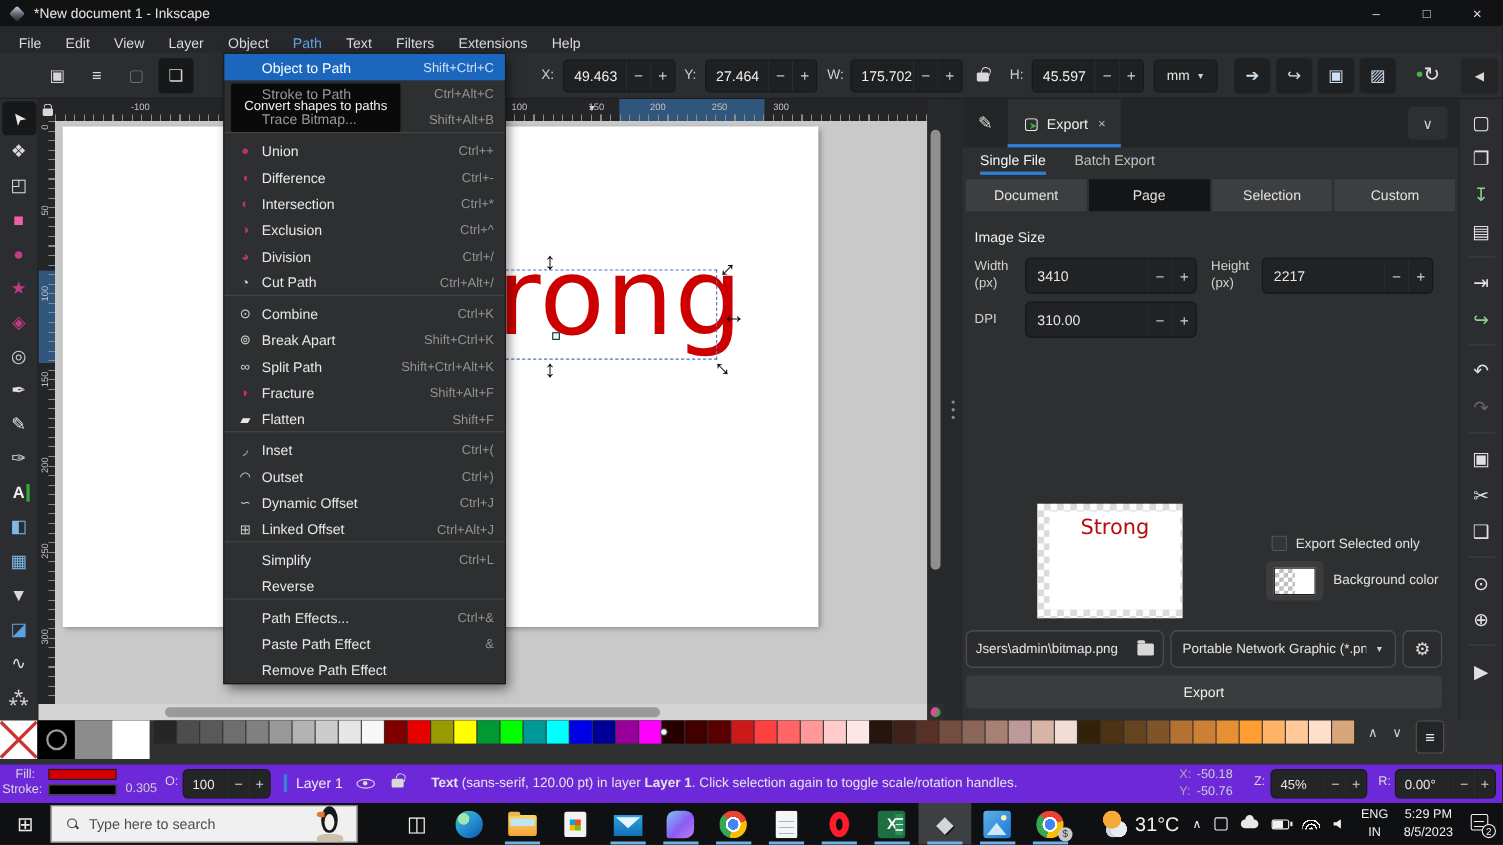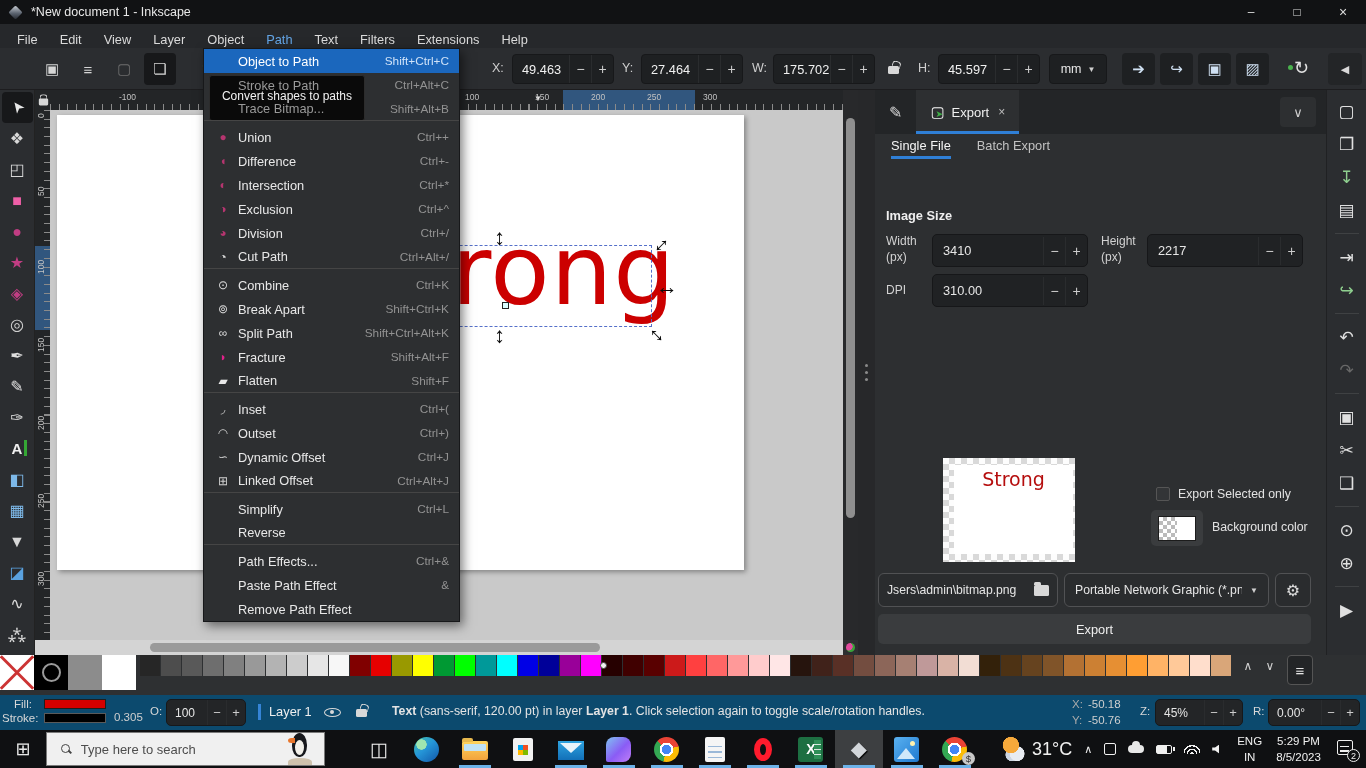--- a/index.html
+++ b/index.html
@@ -102,21 +102,21 @@
   .docic i{position:absolute;left:5px;top:6px;font-size:9px;color:#3fae46;font-style:normal}
   .dtab .x{font-size:12px;color:#bcbcbc;margin-left:2px}
   #dock-chevron{position:absolute;right:10px;top:7px;width:36px;height:30px;border-radius:4px;background:#2d2f31;display:flex;align-items:center;justify-content:center;color:#cfcfcf}
   #subtabs{position:absolute;left:16px;top:48px;display:flex;gap:26px}
   .stab{font-size:12.8px;color:#c2c2c2;padding-bottom:6px;position:relative}
   .stab.active{color:#f5f5f5}
   .stab.active::after{content:"";position:absolute;left:0;right:0;bottom:0;height:3px;background:#2f7fd6}
   #area-btns{position:absolute;left:3px;top:73px;width:445px;display:flex;gap:2px}
   .abtn{flex:1;height:29px;background:#3c3e40;display:flex;align-items:center;justify-content:center;font-size:12.8px;color:#e2e2e2}
   .abtn.pressed{background:#141517}
-  #imgsize-label{position:absolute;left:11px;top:118px;font-size:12.8px;font-weight:bold;color:#efefef}
+  #imgsize-label{position:absolute;left:11px;top:118px;font-size:12.8px;font-weight:normal;color:#efefef}
   .plab{position:absolute;font-size:12px;color:#d2d2d2;line-height:1.35}
   .pspin{position:absolute;height:33px;background:#202224;border:1px solid #161719;border-radius:5px;display:flex;align-items:center}
   .pspin .sv{flex:1;padding-left:10px;font-size:12.8px}
   #preview{position:absolute;left:68px;top:368px;width:132px;height:104px;background-color:#fdfdfd;background-image:linear-gradient(45deg,#d9d9d9 25%,transparent 25%,transparent 75%,#d9d9d9 75%),linear-gradient(45deg,#d9d9d9 25%,transparent 25%,transparent 75%,#d9d9d9 75%);background-size:12px 12px;background-position:0 0,6px 6px}
   #preview .pg{position:absolute;left:11px;top:7px;right:2px;bottom:8px;background:#fff}
   #preview .ptxt{position:absolute;left:0;right:0;top:3px;text-align:center;font-family:"DejaVu Sans",sans-serif;font-size:19px;color:#b50d0d}
   .checkbox{position:absolute;left:281px;top:397px;width:14px;height:14px;background:#333537;border:1px solid #555;border-radius:2px}
   #chk-label{position:absolute;left:303px;top:397px;font-size:12.3px;color:#e2e2e2}
   #bgc-btn{position:absolute;left:276px;top:420px;width:52px;height:36px;background:#3a3c3e;border-radius:5px;display:flex;align-items:center;justify-content:center}
   #bgc-sw{width:38px;height:25px;border:1px solid #1c1c1c;background-image:linear-gradient(90deg,transparent 0 50%,#fff 50%),linear-gradient(45deg,#bbb 25%,transparent 25%,transparent 75%,#bbb 75%),linear-gradient(45deg,#bbb 25%,transparent 25%,transparent 75%,#bbb 75%);background-size:100% 100%,8px 8px,8px 8px;background-position:0 0,0 0,4px 4px;background-color:#fff}
@@ -145,21 +145,21 @@
   .sw-black{background:#000;position:relative}
   .sw-black::after{content:"";position:absolute;left:8px;top:8px;width:15px;height:15px;border:2.5px solid #9a9a9a;border-radius:50%}
   .sw-gray{background:#8c8c8c}
   .sw-white{background:#fff}
   #strip{display:flex;gap:1px;margin-left:4px}
   .psw{width:20px;height:21px;flex:none}
   #cur-marker{position:absolute;left:600px;top:662px;width:7px;height:7px;border-radius:50%;background:#f2f2f2;border:1px solid #444;z-index:3}
   .pal-ctl{width:22px;height:21px;display:flex;align-items:center;justify-content:center;color:#cfcfcf;font-size:12px}
   #pal-menu{width:26px;height:30px;margin-left:6px;border:1px solid #555;border-radius:4px;display:flex;align-items:center;justify-content:center;font-size:15px;background:#232527}
   
-  #statusbar{left:0;top:695px;width:1366px;height:35px;background:#0c4a6e;font-size:11.5px}
+  #statusbar{left:0;top:695px;width:1366px;height:35px;background:#6d28d9;font-size:11.5px}
   .sb-lab{position:absolute;color:#d8d8d8}
   #fill-sw{position:absolute;left:44px;top:4px;width:62px;height:10px;background:#d40000;border:1px solid #1e1e1e}
   #stroke-sw{position:absolute;left:44px;top:18px;width:62px;height:10px;background:#000;border:1px solid #5a5a5a}
   #stroke-w{position:absolute;left:114px;top:16px;color:#cfcfcf}
   .sspin{position:absolute;height:27px;background:#232527;border:1px solid #17181a;border-radius:5px;display:flex;align-items:center;top:4px}
   .sspin .sv{flex:1;padding-left:8px;font-size:12px}
   .sspin .sbtn{line-height:25px;width:19px;font-size:13px}
   #layer-bar{position:absolute;left:258px;top:9px;width:3px;height:16px;background:#3584d6}
   #layer-name{position:absolute;left:269px;top:9px;font-size:12.8px;color:#efefef}
   .eye{position:absolute;left:324px;top:13px;width:17px;height:9px;border:1.6px solid #d8d8d8;border-radius:50%}
@@ -488,20 +488,27 @@
         <span data-name="export-tab-label">Export</span>
         <span class="x" data-name="close-icon">×</span>
       </span>
       <span id="dock-chevron" data-name="dock-collapse-button">∨</span>
     </div>
     <div id="subtabs" data-name="export-mode-tabs">
 
     <span class="stab active" data-name="export-mode-tab">Single File</span>
         <span class="stab" data-name="export-mode-tab">Batch Export</span>
       </div>
+    <div id="area-btns" data-name="export-area-buttons">
+
+    <span class="abtn" data-name="export-area-button">Document</span>
+        <span class="abtn pressed" data-name="export-area-button">Page</span>
+        <span class="abtn" data-name="export-area-button">Selection</span>
+        <span class="abtn" data-name="export-area-button">Custom</span>
+      </div>
     <span id="imgsize-label" data-name="image-size-label">Image Size</span>
     <span class="plab" style="left:11px;top:143px;white-space:pre-line" data-name="width-label">Width
 (px)</span>
     <div class="pspin" style="left:57px;top:144px;width:156px" data-name="export-width-field">
       <span class="sv" data-name="width-value">3410</span>
       <span class="sbtn" data-name="decrement-button">−</span>
       <span class="sbtn" data-name="increment-button">+</span>
     </div>
     <span class="plab" style="left:226px;top:143px;white-space:pre-line" data-name="height-label">Height
 (px)</span>

